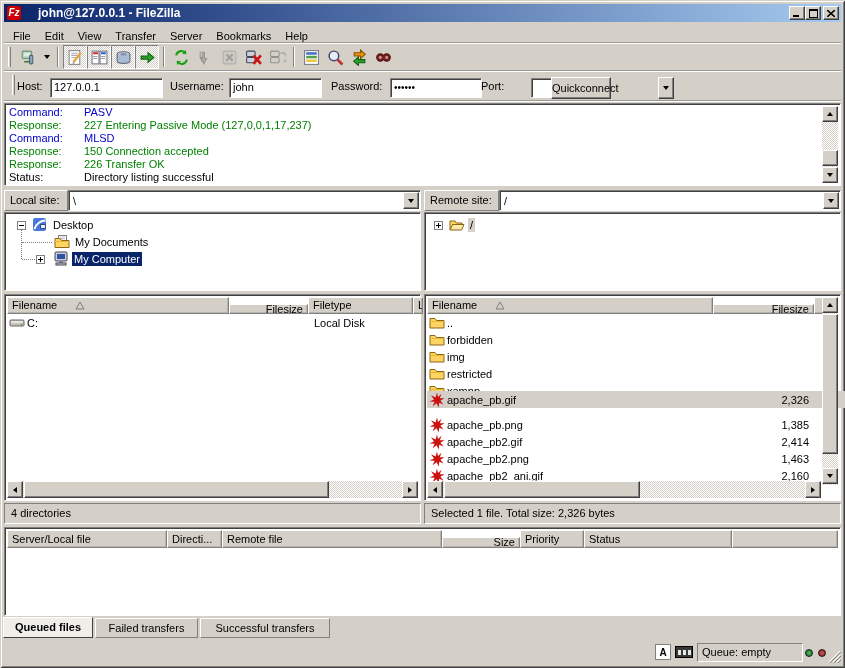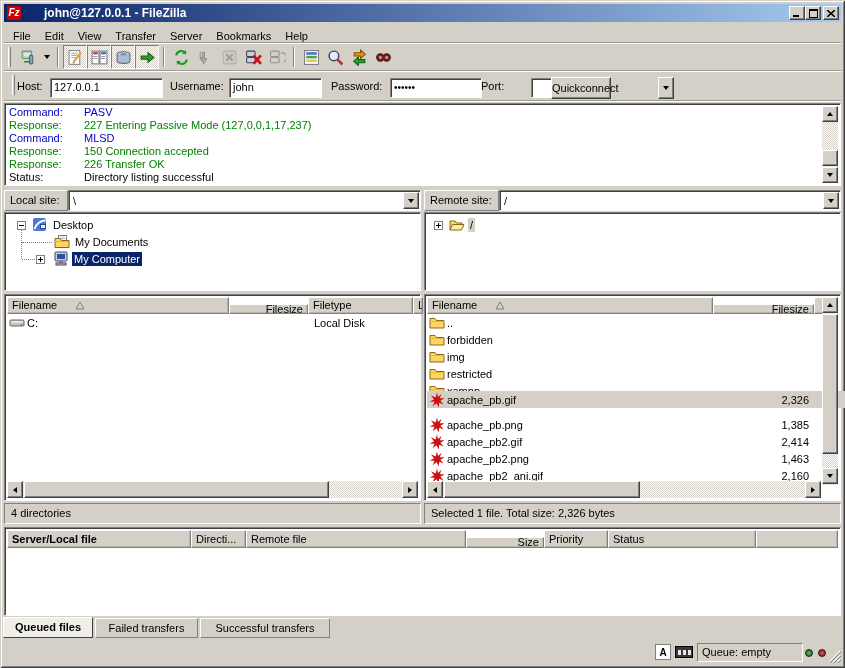--- a/index.html
+++ b/index.html
@@ -4,21 +4,21 @@
 <style>
 * { margin:0; padding:0; box-sizing:border-box; }
 body { width:845px; height:668px; font-family:"Liberation Sans",sans-serif; font-size:11px; color:#000; }
 .window { position:relative; width:845px; height:668px; background:#D4D0C8;
   box-shadow: inset 1px 1px 0 #D4D0C8, inset -1px -1px 0 #404040, inset 2px 2px 0 #FFFFFF, inset -2px -2px 0 #808080;
   overflow:hidden; }
 .abs { position:absolute; }
 
 .titlebar { left:4px; top:4px; width:837px; height:18px; background:linear-gradient(90deg,#0A246A,#A6CAF0); display:flex; align-items:center; padding-left:3px; }
 .app-icon { width:14px; height:14px; background:#CC0000; color:#fff; font-weight:bold; font-style:italic; font-size:10px; line-height:14px; text-align:center; border-radius:2px; flex:none; }
-.title-text { color:#fff; font-weight:bold; font-size:12px; margin-left:23px; white-space:nowrap; }
+.title-text { color:#fff; font-weight:bold; font-size:12px; margin-left:17px; white-space:nowrap; }
 .winbtns { position:absolute; right:2px; top:2px; display:flex; }
 .winbtn { width:16px; height:14px; background:#D4D0C8; border:1px solid; border-color:#FFF #404040 #404040 #FFF; box-shadow:inset -1px -1px 0 #808080; display:flex; align-items:center; justify-content:center; }
 .winbtn.close { margin-left:2px; }
 .menubar { left:4px; top:23px; width:837px; height:25px; display:flex; align-items:center; padding-left:2px; }
 .menu-item { padding:2px 7px; }
 .hdiv { left:4px; width:837px; height:2px; border-top:1px solid #9C9A94; background:#fff; }
 
 .toolbar { left:4px; top:44px; width:837px; height:26px; display:flex; align-items:center; }
 .tgrip { width:3px; height:20px; border-left:1px solid #fff; border-right:1px solid #808080; margin:0 5px 0 4px; }
 .tsep { width:2px; height:20px; border-left:1px solid #808080; border-right:1px solid #fff; margin:0 4px; }
@@ -500,21 +500,21 @@
           <span class="arr-rt"></span>
         </div>
     </div>
   </div>
 
   <div class="statusrow" style="left:4px;width:417px">4 directories</div>
   <div class="statusrow" style="left:424px;width:417px">Selected 1 file. Total size: 2,326 bytes</div>
 
   <div class="abs queue">
     <div class="qheader" id="queuehdr">
-        <span class="hcell" style="width: 184px; font-weight: bold;">Server/Local file</span>
+        <span class="hcell" style="width: 160px;">Server/Local file</span>
         <span class="hcell" style="width: 55px;">Directi...</span>
         <span class="hcell" style="width: 220px;">Remote file</span>
         <span class="hcell right" style="width: 78px;">Size</span>
         <span class="hcell" style="width: 64px;">Priority</span>
         <span class="hcell" style="width: 148px;">Status</span>
         <span class="hcell" style="flex: 1 1 0%;"></span>
       </div>
   </div>
 
   <div id="tabs">

